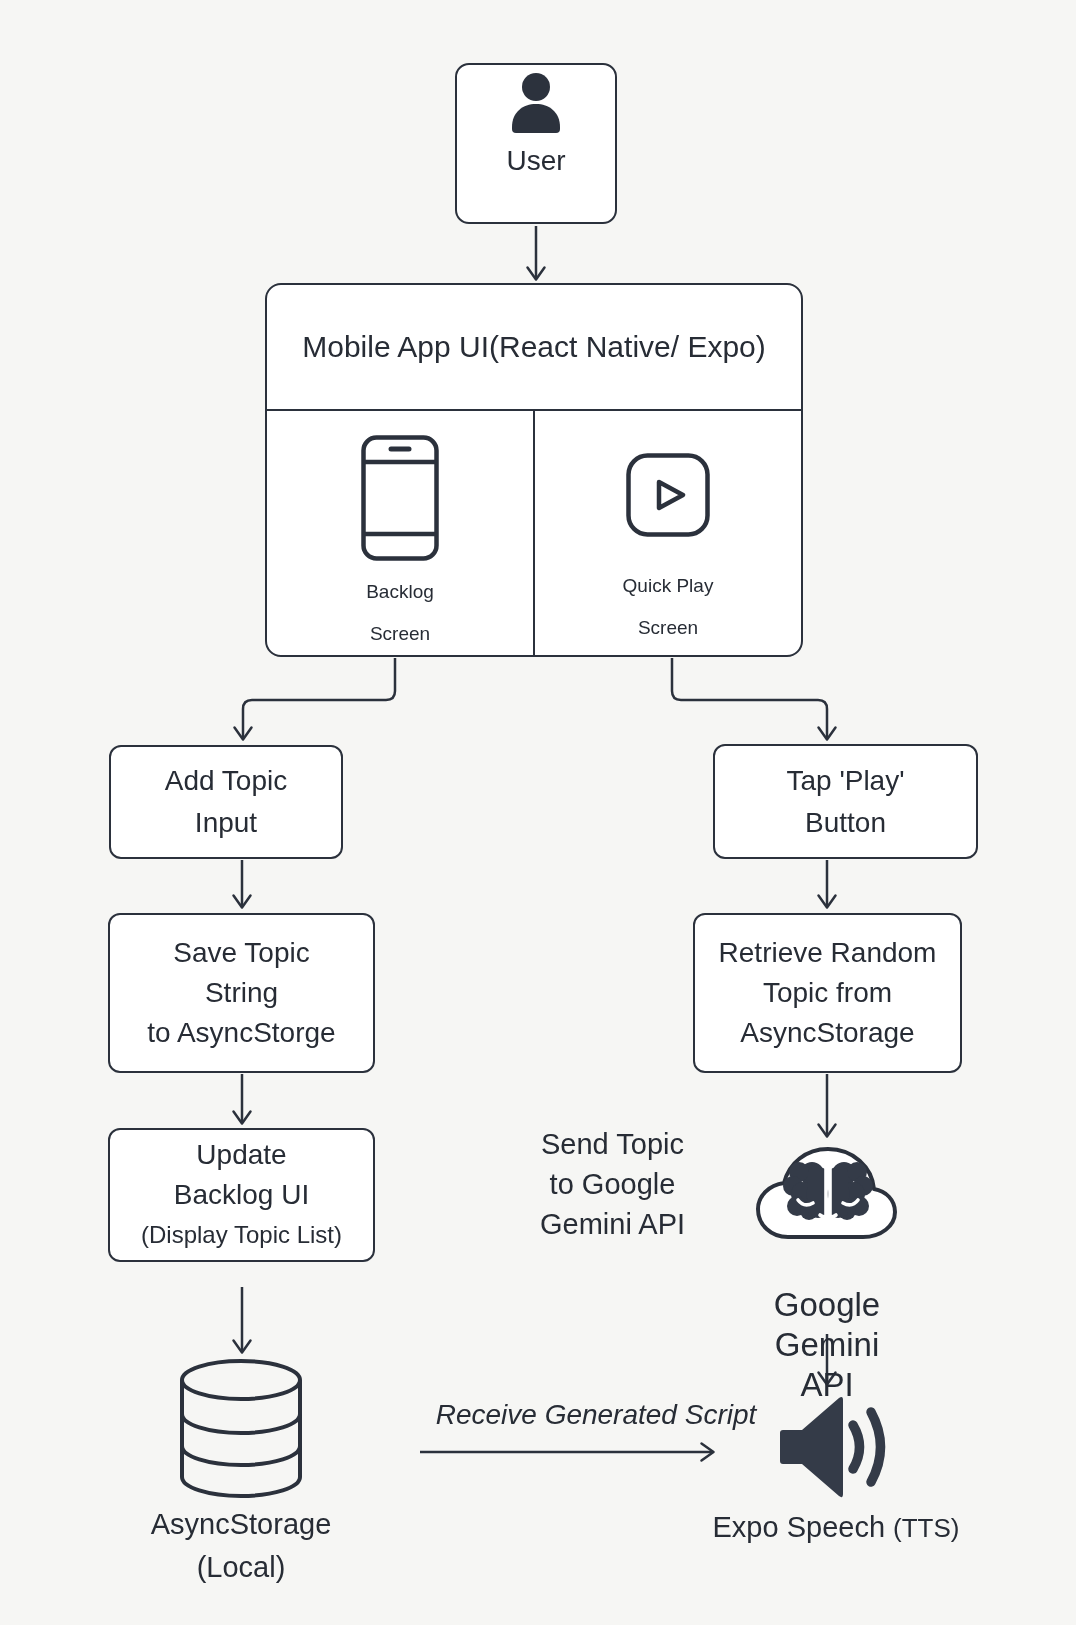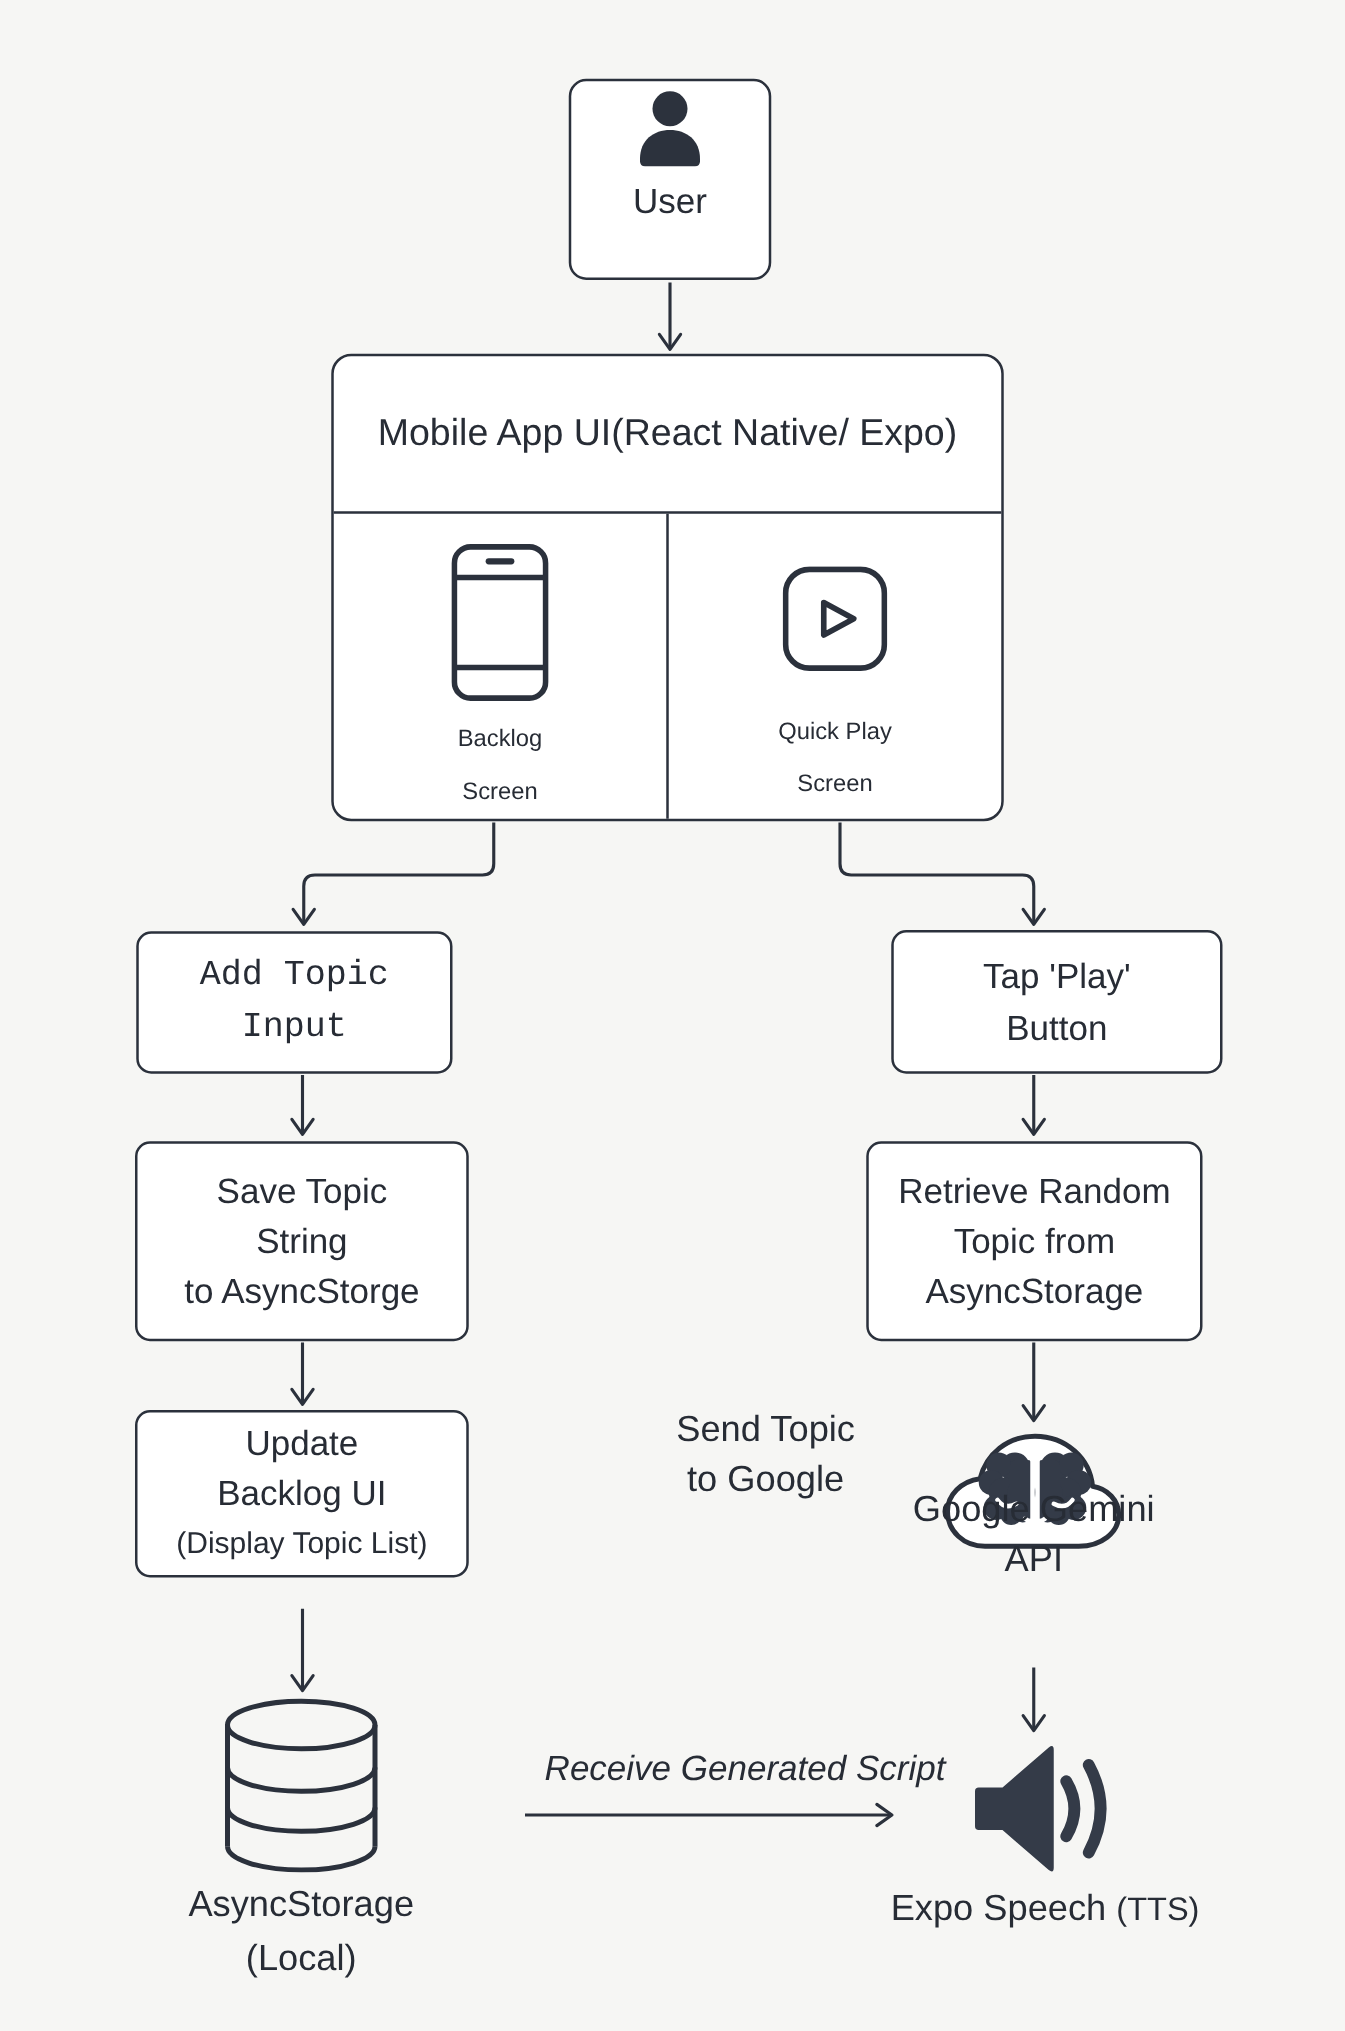--- a/index.html
+++ b/index.html
@@ -36,30 +36,30 @@
     font-size:30px;line-height:42px;
   }
   .mobile-cells{flex:1;display:flex;align-items:stretch;}
   .cell{flex:1;display:flex;flex-direction:column;align-items:center;padding-top:24px;font-size:19px;line-height:42px;box-sizing:border-box;}
   .cell-left{border-right:2.5px solid #2b313c;}
   .cell .icon-phone{margin-bottom:10px;}
   .cell .icon-play{margin:18px 0 28px 0;}
   
   .box2{font-size:28px;line-height:42px;border-radius:12px;}
   .box3{font-size:28px;line-height:40px;border-radius:12px;}
-  .add-topic-node{left:109px;top:745px;width:253px;height:114px;font-family:Liberation Mono, monospace;}
+  .add-topic-node{left:109px;top:745px;width:234px;height:114px;}
   .tap-play-node{left:695px;top:744px;width:265px;height:115px;margin-left:18px;}
   .save-topic-node{left:108px;top:913px;width:267px;height:160px;}
   .retrieve-node{left:693px;top:913px;width:269px;height:160px;}
   .update-node{left:108px;top:1128px;width:267px;height:134px;}
   .update-node .small-line{font-size:24px;}
   
   .free-label{position:absolute;text-align:center;color:#272c35;}
   .send-topic-label{left:500px;top:1124px;width:225px;font-size:29px;line-height:40px;}
-  .gemini-label{left:727px;top:1188px;width:200px;font-size:29px;line-height:40px;}
+  .gemini-label{left:727px;top:1285px;width:200px;font-size:33px;line-height:40px;}
   .storage-label{left:111px;top:1503px;width:260px;font-size:29px;line-height:43px;}
   .receive-label{left:416px;top:1398px;width:360px;font-size:28px;line-height:33px;font-style:italic;}
   .speech-label{left:676px;top:1511px;width:320px;font-size:29px;line-height:33px;}
   .speech-label .paren{font-size:26px;}
   
   .abs{position:absolute;}
   svg{display:block;}
   .connectors{position:absolute;left:0;top:0;pointer-events:none;}
 </style>
 </head>
@@ -169,20 +169,21 @@
 
   <div class="node box3 retrieve-node">
     <span class="line">Retrieve Random</span>
     <span class="line">Topic from</span>
     <span class="line">AsyncStorage</span>
   </div>
 
   <div class="free-label send-topic-label">
     <span class="line">Send Topic</span>
     <span class="line">to Google</span>
+    <span class="line">Gemini API</span>
   </div>
 
   <span class="abs" style="left:750px;top:1138px;">
     <svg width="156" height="108" viewBox="0 0 156 108">
       <path d="M38,99 L113,99 C131,99 145,88 145,74 C145,62 136,53 124,51 C122,29 103,11 78,11 C56,11 39,25 34,45 C19,47 8,58 8,71 C8,87 21,99 38,99 Z" fill="#ffffff" stroke="#2b313c" stroke-width="4" stroke-linejoin="round"></path>
       <g fill="#343b48">
         <circle cx="62" cy="36" r="12"></circle>
           <circle cx="49" cy="34" r="10"></circle>
         <circle cx="43" cy="48" r="10"></circle>
           <circle cx="53" cy="56" r="12"></circle>

